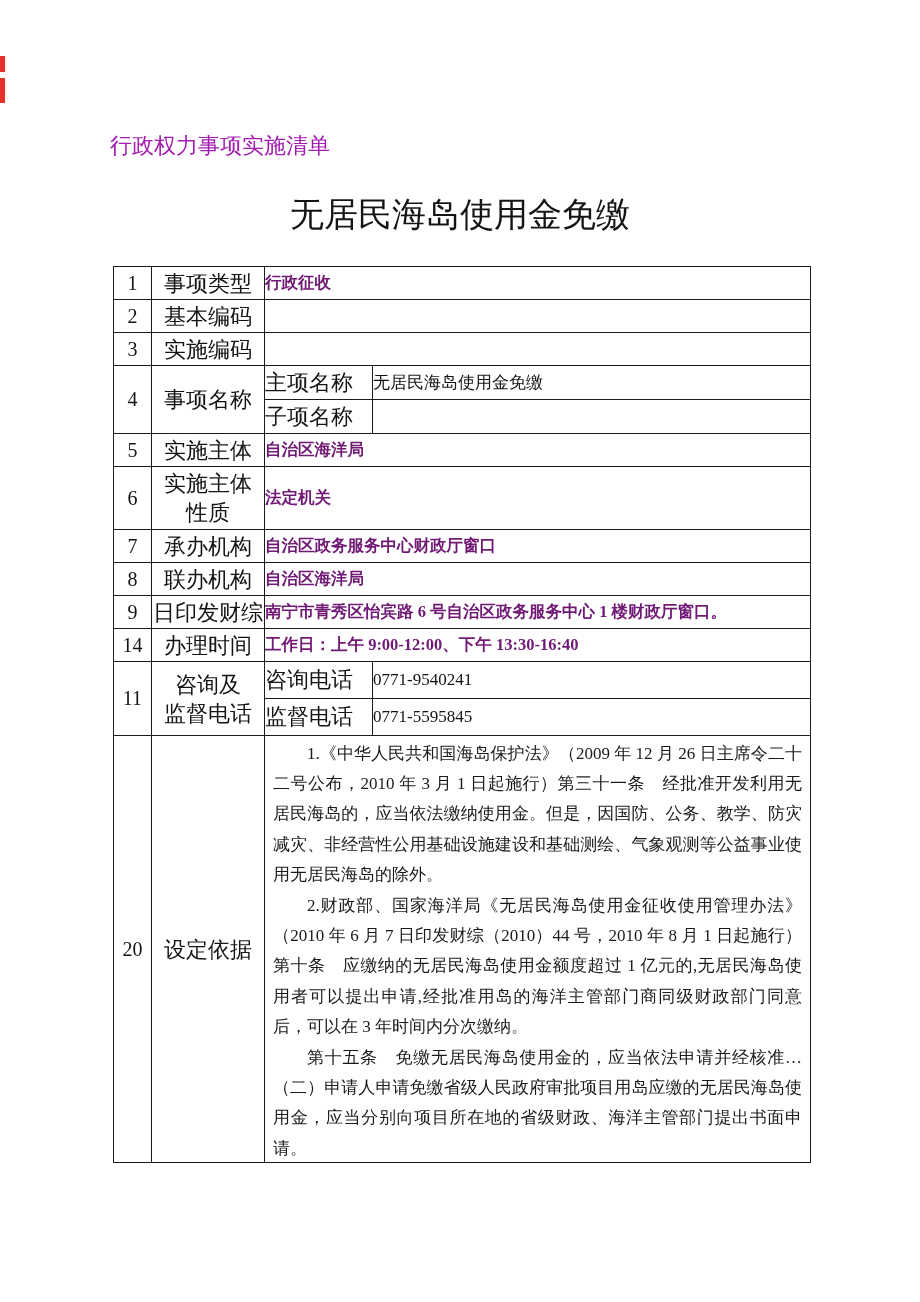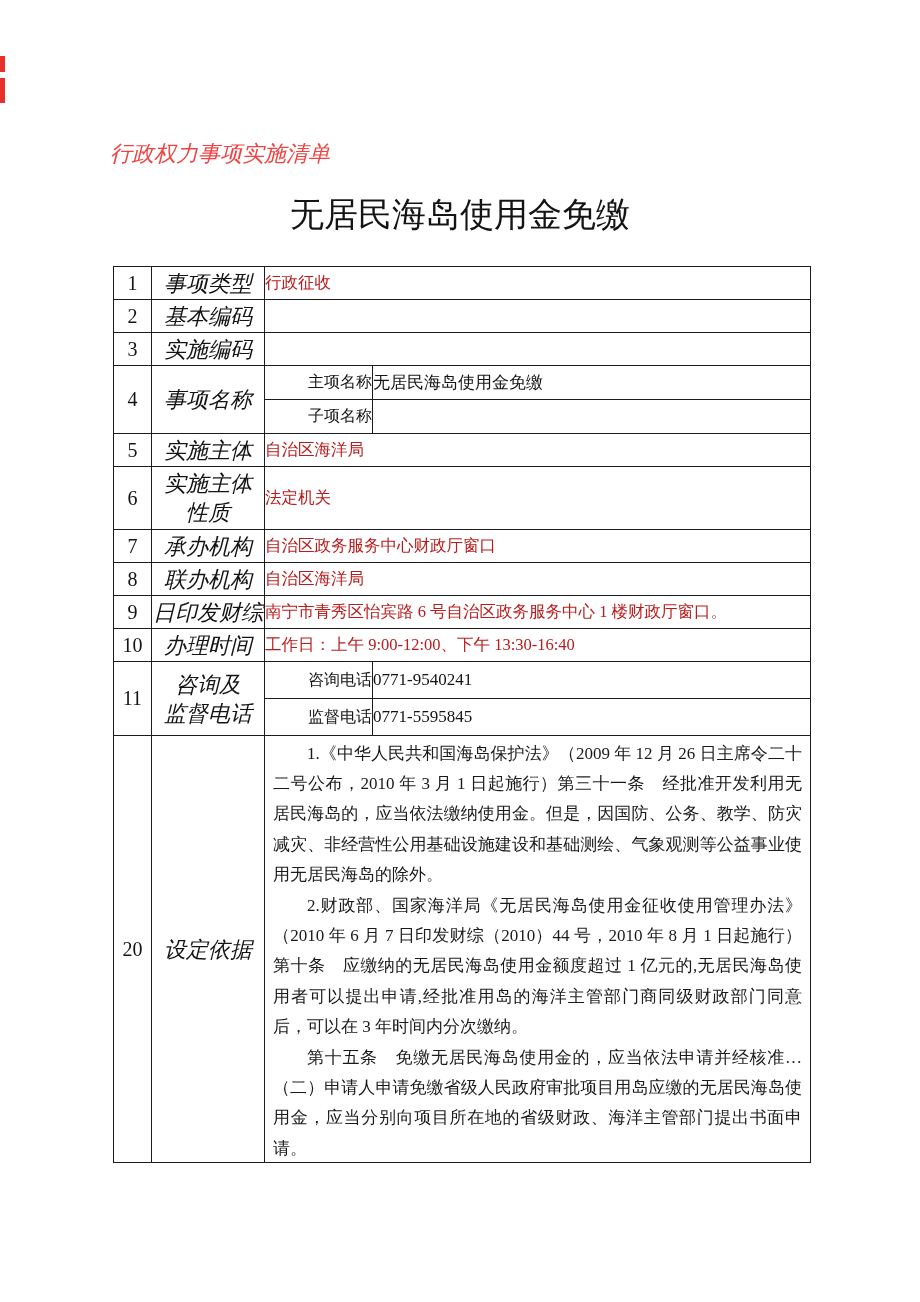--- a/index.html
+++ b/index.html
@@ -20,26 +20,25 @@
     left: 0;
     width: 5px;
     background: #e8302a;
   }
   .red-mark.m1 { top: 56px;  height: 16px; }
   .red-mark.m2 { top: 78px;  height: 25px; }
 
   .doc-heading {
     position: absolute;
     left: 110px;
-    top: 140px;
+    top: 132px;
     font-size: 22px;
     line-height: 28px;
-    color: #ef4444;
+    color: #a21caf;
     white-space: nowrap;
-    font-style: italic;
   }
   .main-title {
     position: absolute;
     left: 0;
     top: 190px;
     width: 920px;
     text-align: center;
     font-size: 34px;
     line-height: 50px;
     color: #141414;
@@ -63,31 +62,31 @@
   td.num {
     text-align: center;
     font-size: 20px;
     color: #141414;
   }
   td.label {
     text-align: center;
     font-size: 22px;
     line-height: 29px;
     color: #141414;
-    font-style: italic;
   }
   td.sublabel {
-    text-align: right;
-    font-size: 16px;
+    text-align: left;
+    font-size: 22px;
     color: #141414;
   }
   td.value {
     font-size: 16.5px;
     padding-left: 36px;
-    color: #b91c1c;
+    color: #701a75;
+    font-weight: bold;
   }
   td.subvalue {
     font-size: 17px;
     padding-left: 36px;
     color: #141414;
   }
   td.legal {
     vertical-align: top;
     margin-top: 12px;
   }
@@ -185,21 +184,21 @@
     <td class="value" colspan="2">自治区海洋局</td>
   </tr>
 
   <tr class="h32">
     <td class="num">9</td>
     <td class="label">日印发财综</td>
     <td class="value" colspan="2">南宁市青秀区怡宾路 6 号自治区政务服务中心 1 楼财政厅窗口。</td>
   </tr>
 
   <tr class="h32">
-    <td class="num">10</td>
+    <td class="num">14</td>
     <td class="label">办理时间</td>
     <td class="value" colspan="2">工作日：上午 9:00-12:00、下午 13:30-16:40</td>
   </tr>
 
   <tr class="h36">
     <td class="num" rowspan="2">11</td>
     <td class="label" rowspan="2">
       <span>咨询及</span><br>
       <span>监督电话</span>
     </td>

